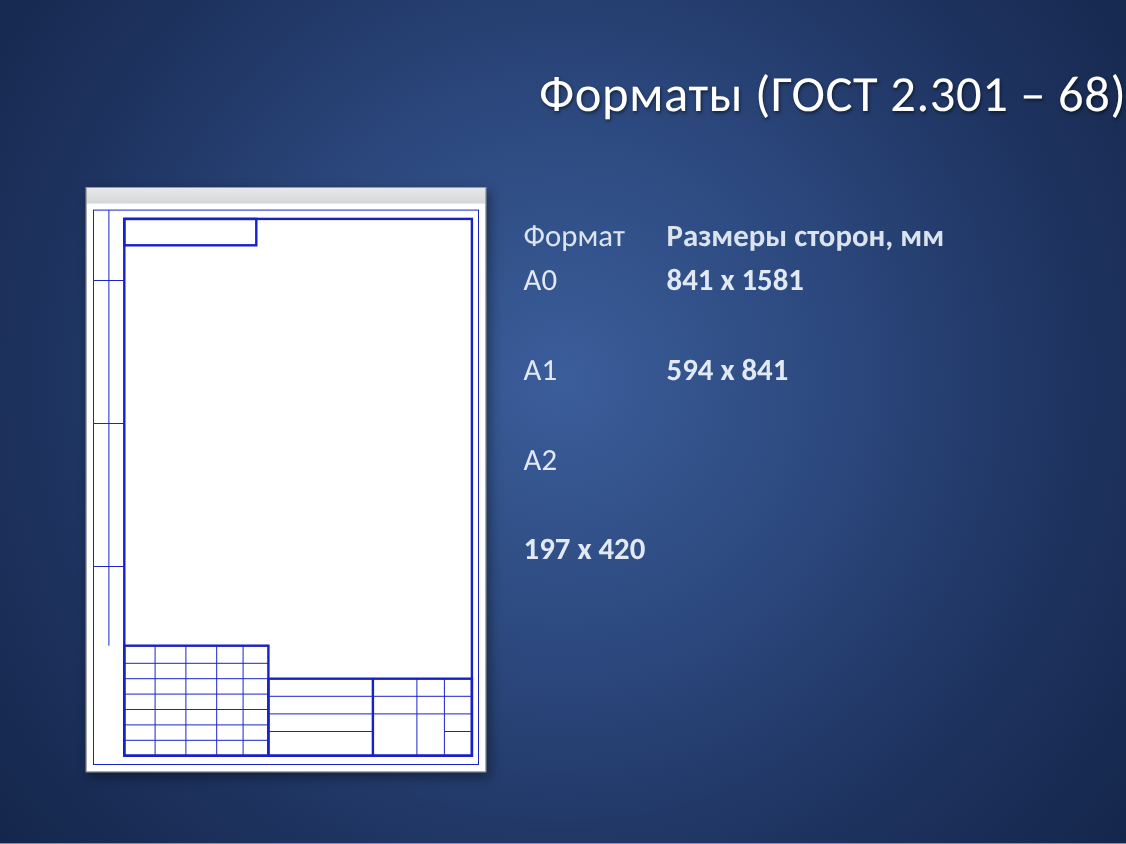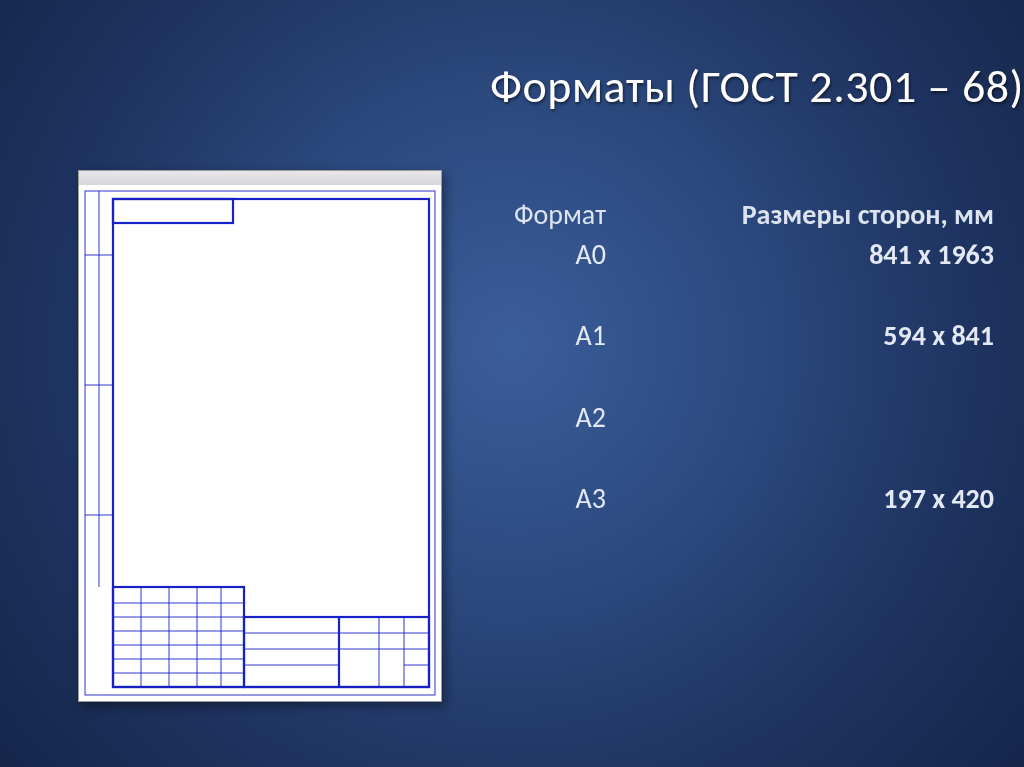--- a/index.html
+++ b/index.html
@@ -57,21 +57,20 @@
     left: 476px;
     top: 198px;
     right: 30px;
     color: #e2e9f4;
     font-size: 28px;
     line-height: 1.2;
   }
   .row {
     display: flex;
     margin-bottom: 48px;
-    text-align: right;
   }
   .row.header {
     margin-bottom: 6px;
     color: #dbe3ef;
   }
   .cell-a {
     width: 130px;
   }
   .cell-b {
     flex: 1;
@@ -138,27 +137,26 @@
     </div>
   </div>
 
   <div class="table-area">
     <div class="row header">
       <div class="cell-a">Формат</div>
       <div class="cell-b">Размеры сторон, мм</div>
     </div>
     <div class="row">
       <div class="cell-a">А0</div>
-      <div class="cell-b">841 х  1963</div>
+      <div class="cell-b">841 х  1581</div>
     </div>
     <div class="row">
       <div class="cell-a">А1</div>
       <div class="cell-b">594  х 841</div>
     </div>
     <div class="row">
       <div class="cell-a">А2</div>
     </div>
     <div class="row">
-      <div class="cell-a">А3</div>
       <div class="cell-b">197 х 420</div>
     </div>
   </div>
 </div>
 
 </body></html>

